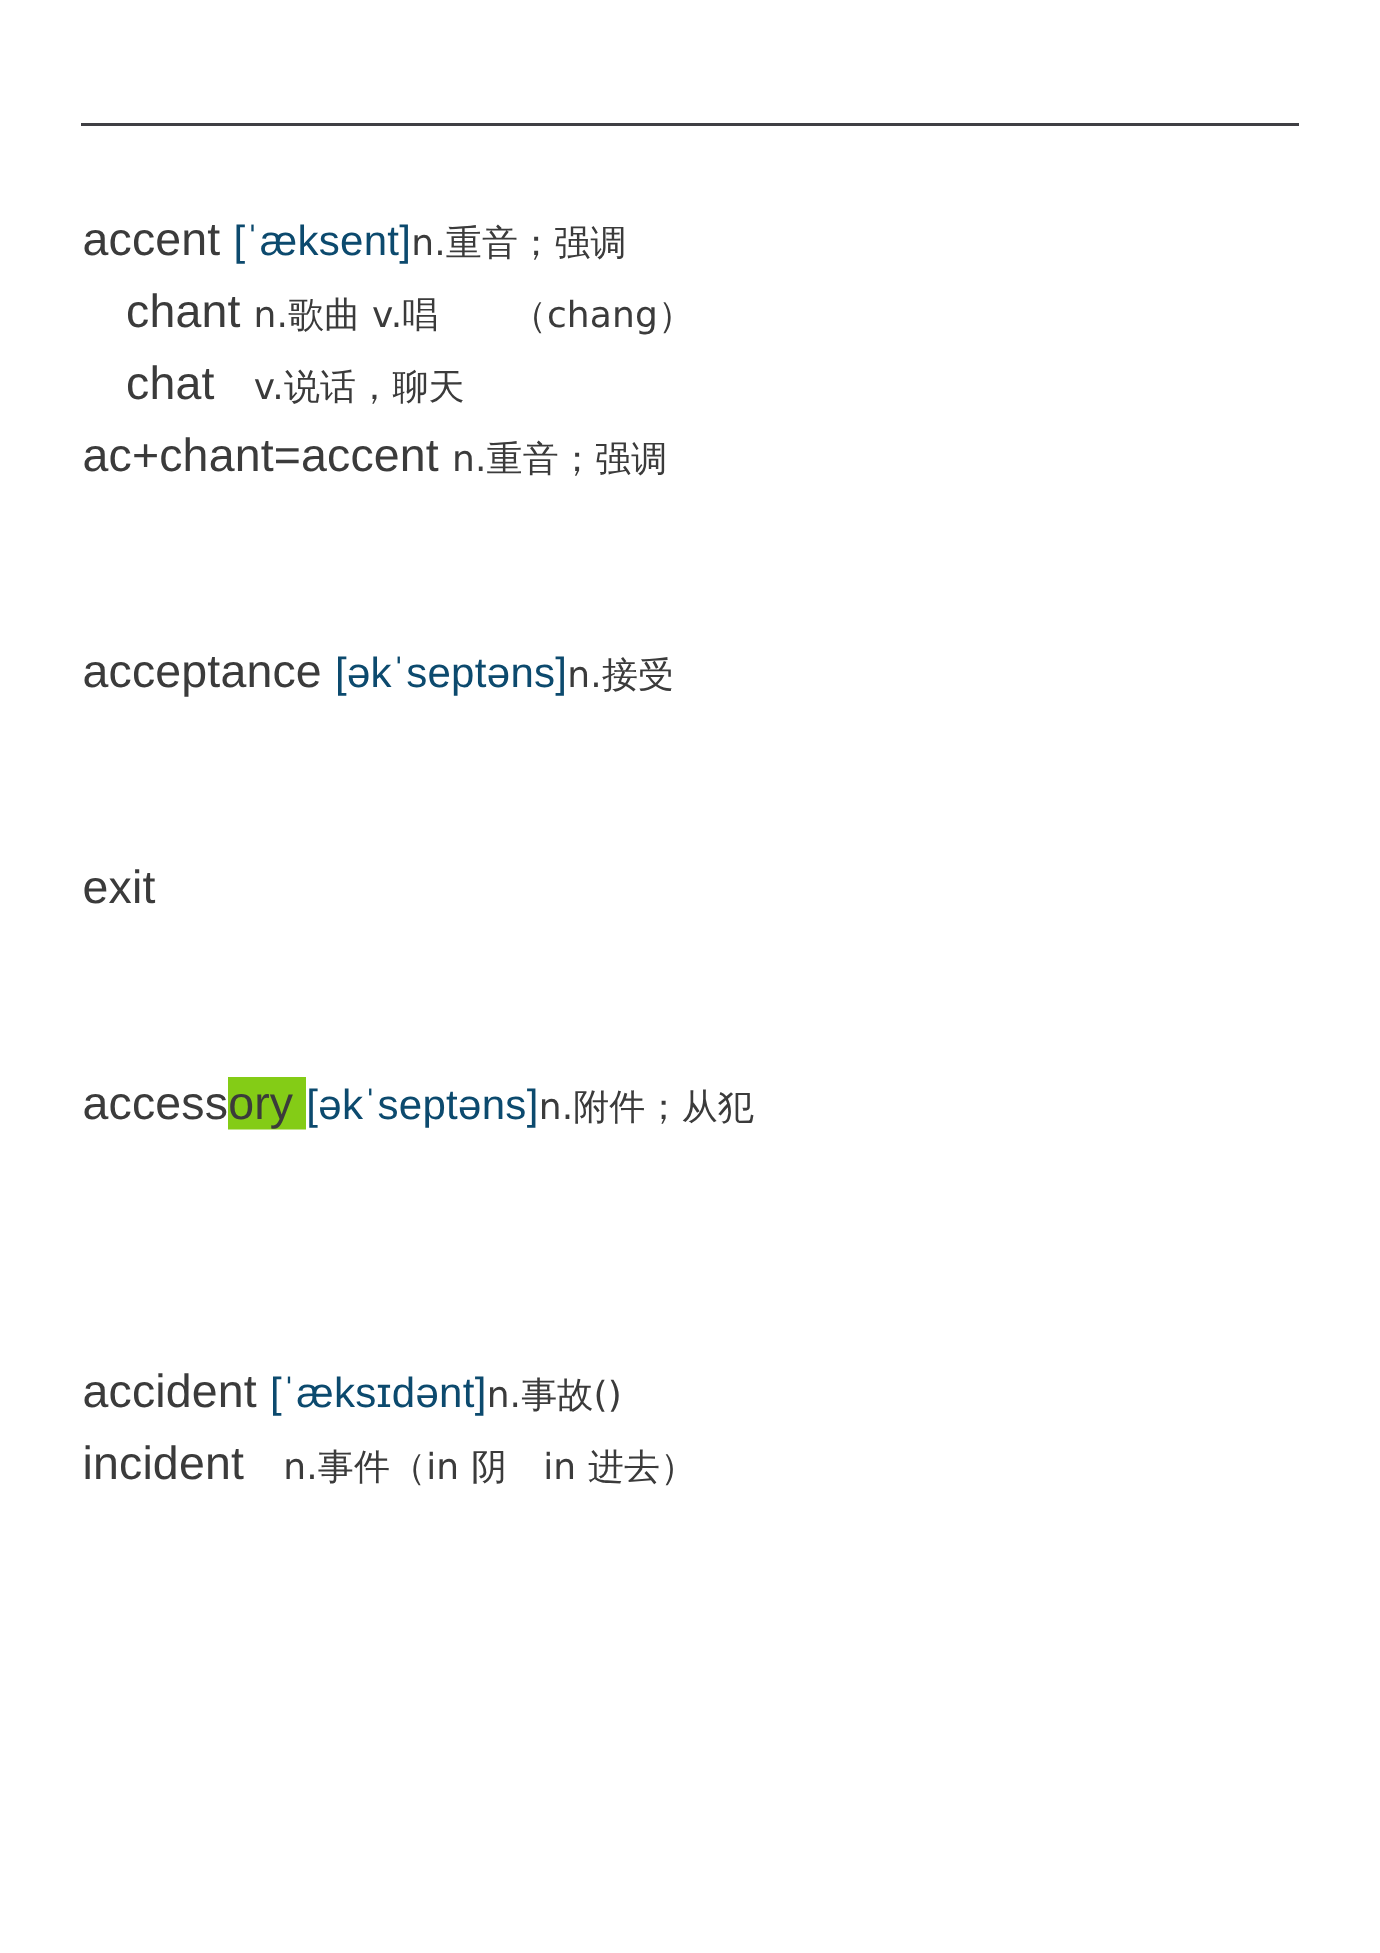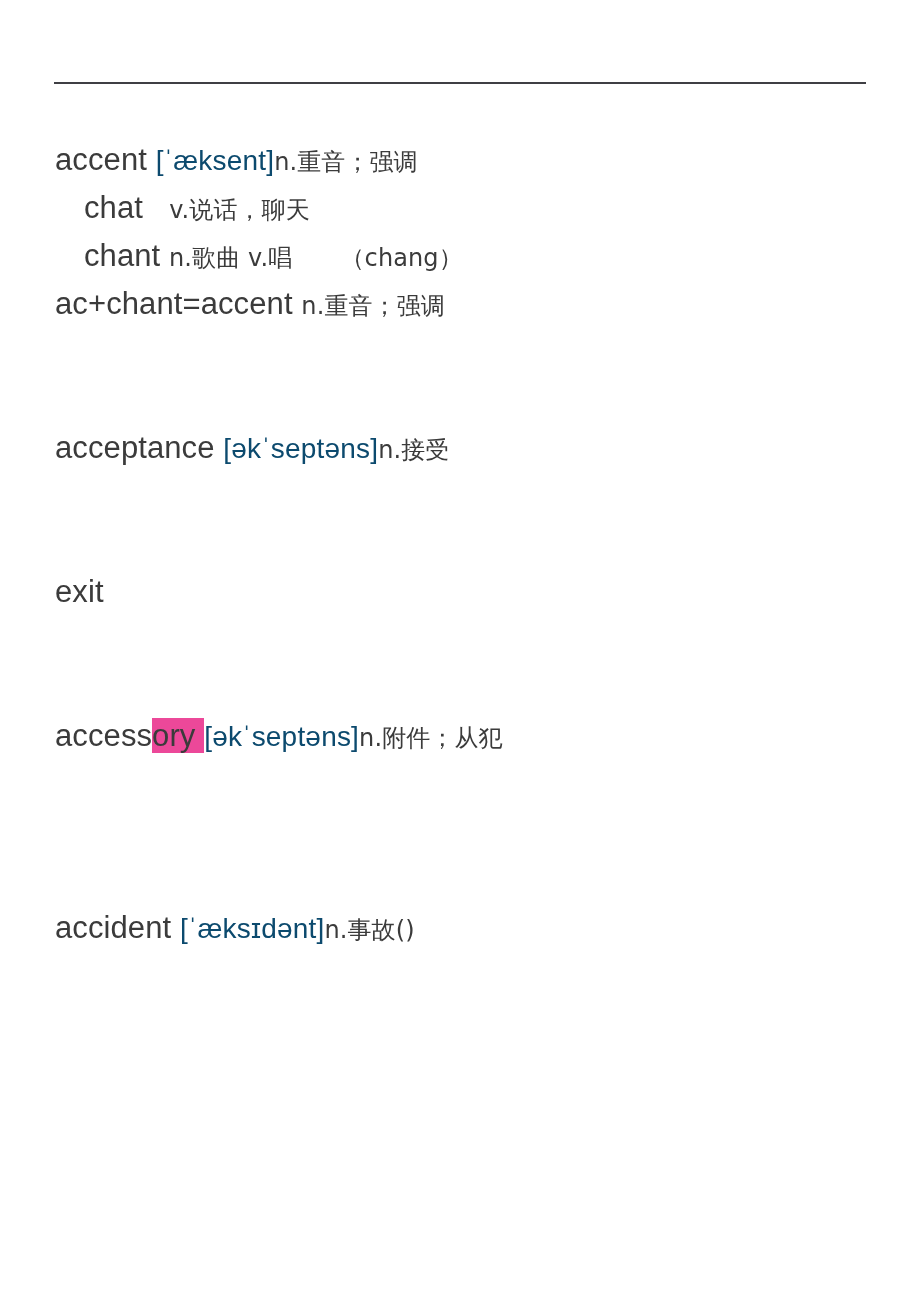--- a/index.html
+++ b/index.html
@@ -70,53 +70,54 @@
     color: #0c4a6e;
     letter-spacing: 0.2px;
   }
 
   .gloss {
     font-size: 24px;
     color: #3b3b3b;
   }
 
   .hl {
-    background: #ec4899;
+    background: #84cc16;
     color: #3b3b3b;
   }
 
   .cjk {
     font-family: "DejaVu Sans", "Liberation Sans", sans-serif;
   }
 </style>
 </head>
 <body>
 
 <div class="page">
 
   <div class="header-rule"></div>
 
   <div class="doc-body">
       <div class="line"><span class="word">accent </span><span class="phon">[ˈæksent]</span><span class="gloss cjk">n.重音；强调</span></div>
+      <div class="line indent"><span class="word">chant </span><span class="gloss cjk">n.歌曲 v.唱</span><span class="gloss cjk">　　（chang）</span></div>
       <div class="line indent"><span class="word">chat   </span><span class="gloss cjk">v.说话，聊天</span></div>
-      <div class="line indent"><span class="word">chant </span><span class="gloss cjk">n.歌曲 v.唱</span><span class="gloss cjk">　　（chang）</span></div>
       <div class="line"><span class="word">ac+chant=accent </span><span class="gloss cjk">n.重音；强调</span></div>
       <div class="line blank"></div>
       <div class="line blank"></div>
       <div class="line"><span class="word">acceptance </span><span class="phon">[əkˈseptəns]</span><span class="gloss cjk">n.接受</span></div>
       <div class="line blank"></div>
       <div class="line blank"></div>
       <div class="line"><span class="word">exit</span></div>
       <div class="line blank"></div>
       <div class="line blank"></div>
       <div class="line"><span class="word">access</span><span class="word hl">ory </span><span class="phon">[əkˈseptəns]</span><span class="gloss cjk">n.附件；从犯</span></div>
       <div class="line blank"></div>
       <div class="line blank"></div>
       <div class="line blank"></div>
       <div class="line"><span class="word">accident </span><span class="phon">[ˈæksɪdənt]</span><span class="gloss cjk">n.事故()</span></div>
+      <div class="line"><span class="word">incident   </span><span class="gloss cjk">n.事件（in 阴　in 进去）</span></div>
       <div class="line blank"></div>
       <div class="line blank"></div>
       <div class="line blank"></div>
       <div class="line blank"></div>
       <div class="line blank"></div>
     </div>
 
 </div>
 
 </body></html>

